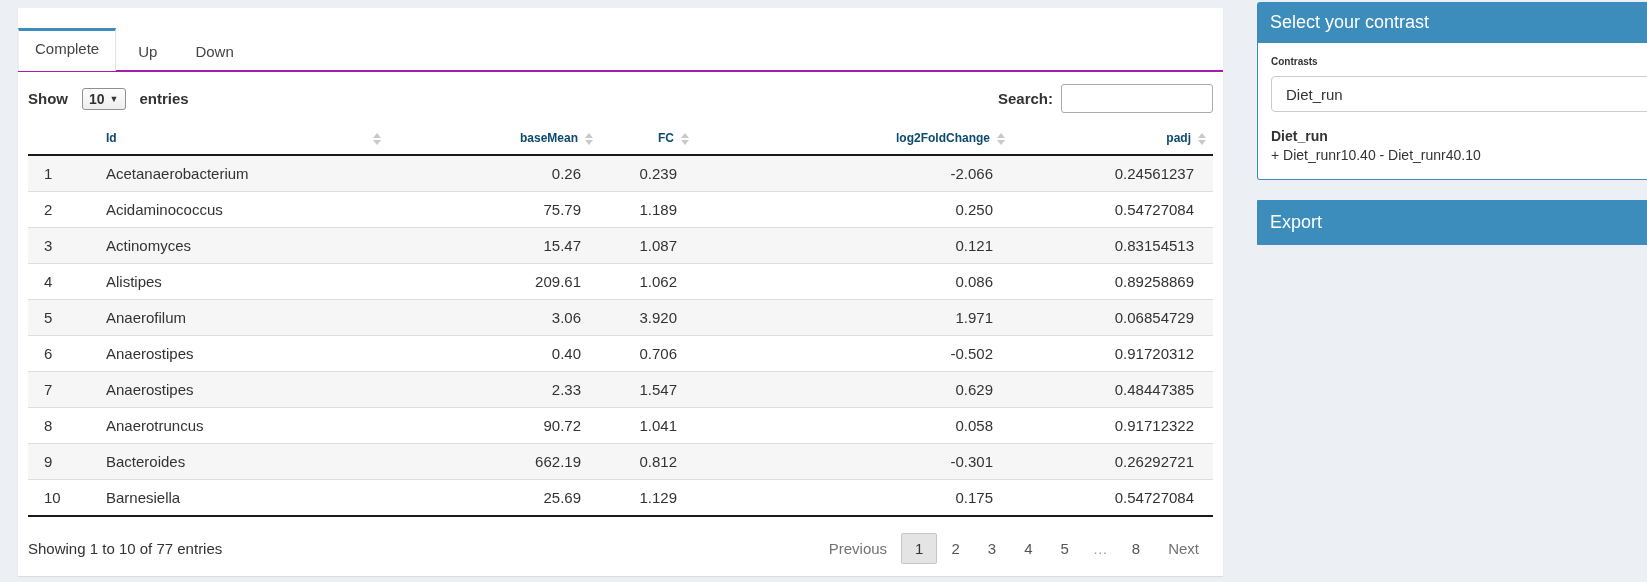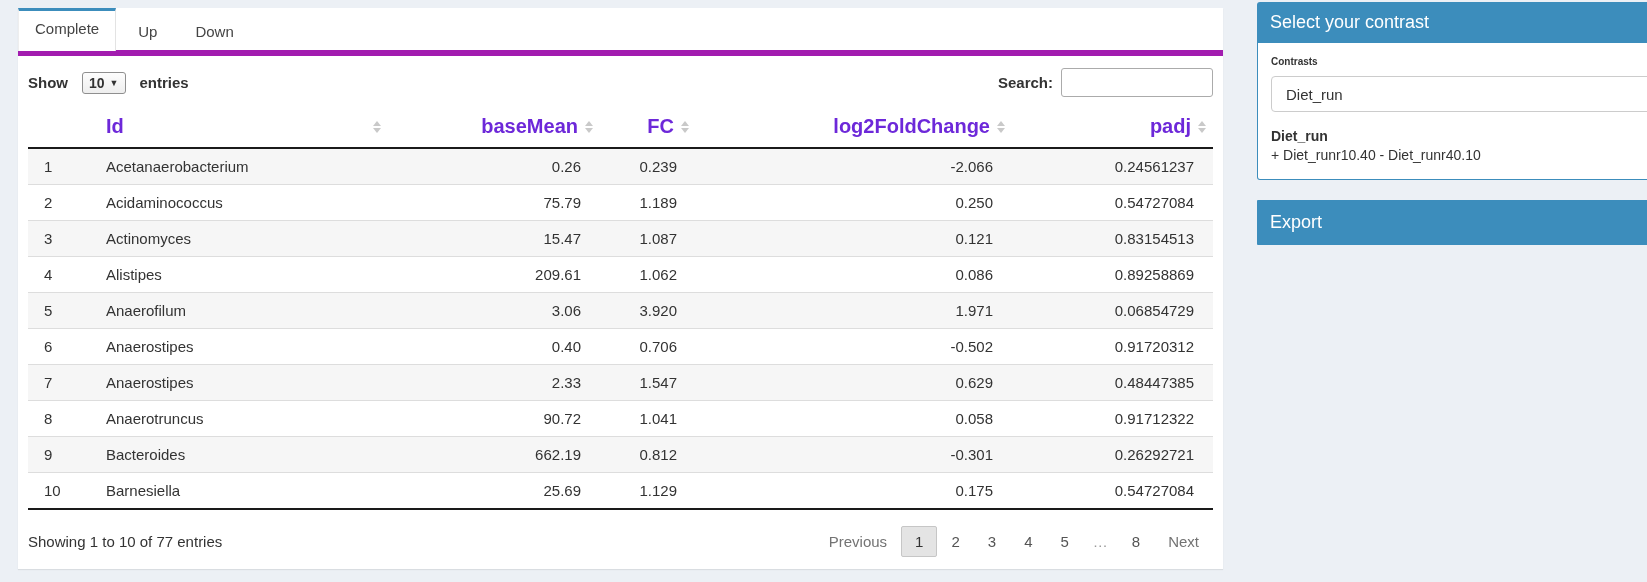--- a/index.html
+++ b/index.html
@@ -21,22 +21,23 @@
   }
 
   
   .card{
     position:absolute;left:18px;top:8px;width:1205px;
     background:#fff;
     box-shadow:0 1px 1px rgba(0,0,0,0.08);
   }
   .tabbar{
     display:flex;
-    border-bottom:6px solid #a21caf;
-    background:#fff;
+    border-bottom:2px solid #a21caf;
+    background:#fff;
+    margin-top:20px;
   }
   .tab{
     padding:12px 16px 11px 16px;
     font-size:15px;color:#444;
     cursor:pointer;
     border-top:3px solid transparent;
     margin-bottom:-1px;
     margin-right:6px;
   }
   .tab.active{
@@ -72,21 +73,21 @@
   table.dt{width:100%;border-collapse:collapse;table-layout:fixed;}
   col.c-num{width:70px;}
   col.c-id{width:290px;}
   col.c-bm{width:212px;}
   col.c-fc{width:96px;}
   col.c-lfc{width:316px;}
   col.c-padj{width:auto;}
 
   table.dt thead th{
     position:relative;
-    font-weight:bold;font-size:20px;color:#6d28d9;
+    font-weight:bold;font-size:12px;color:#0c4a6e;
     padding:8px 22px 9px 8px;
     border-bottom:2px solid var(--dark-border);
     text-align:right;
     cursor:pointer;
   }
   table.dt thead th.c-num, table.dt thead th.c-id{text-align:left;}
   table.dt thead th.c-num{cursor:default;}
   .sort{
     position:absolute;right:7px;top:50%;transform:translateY(-50%);
     display:flex;flex-direction:column;gap:2px;

